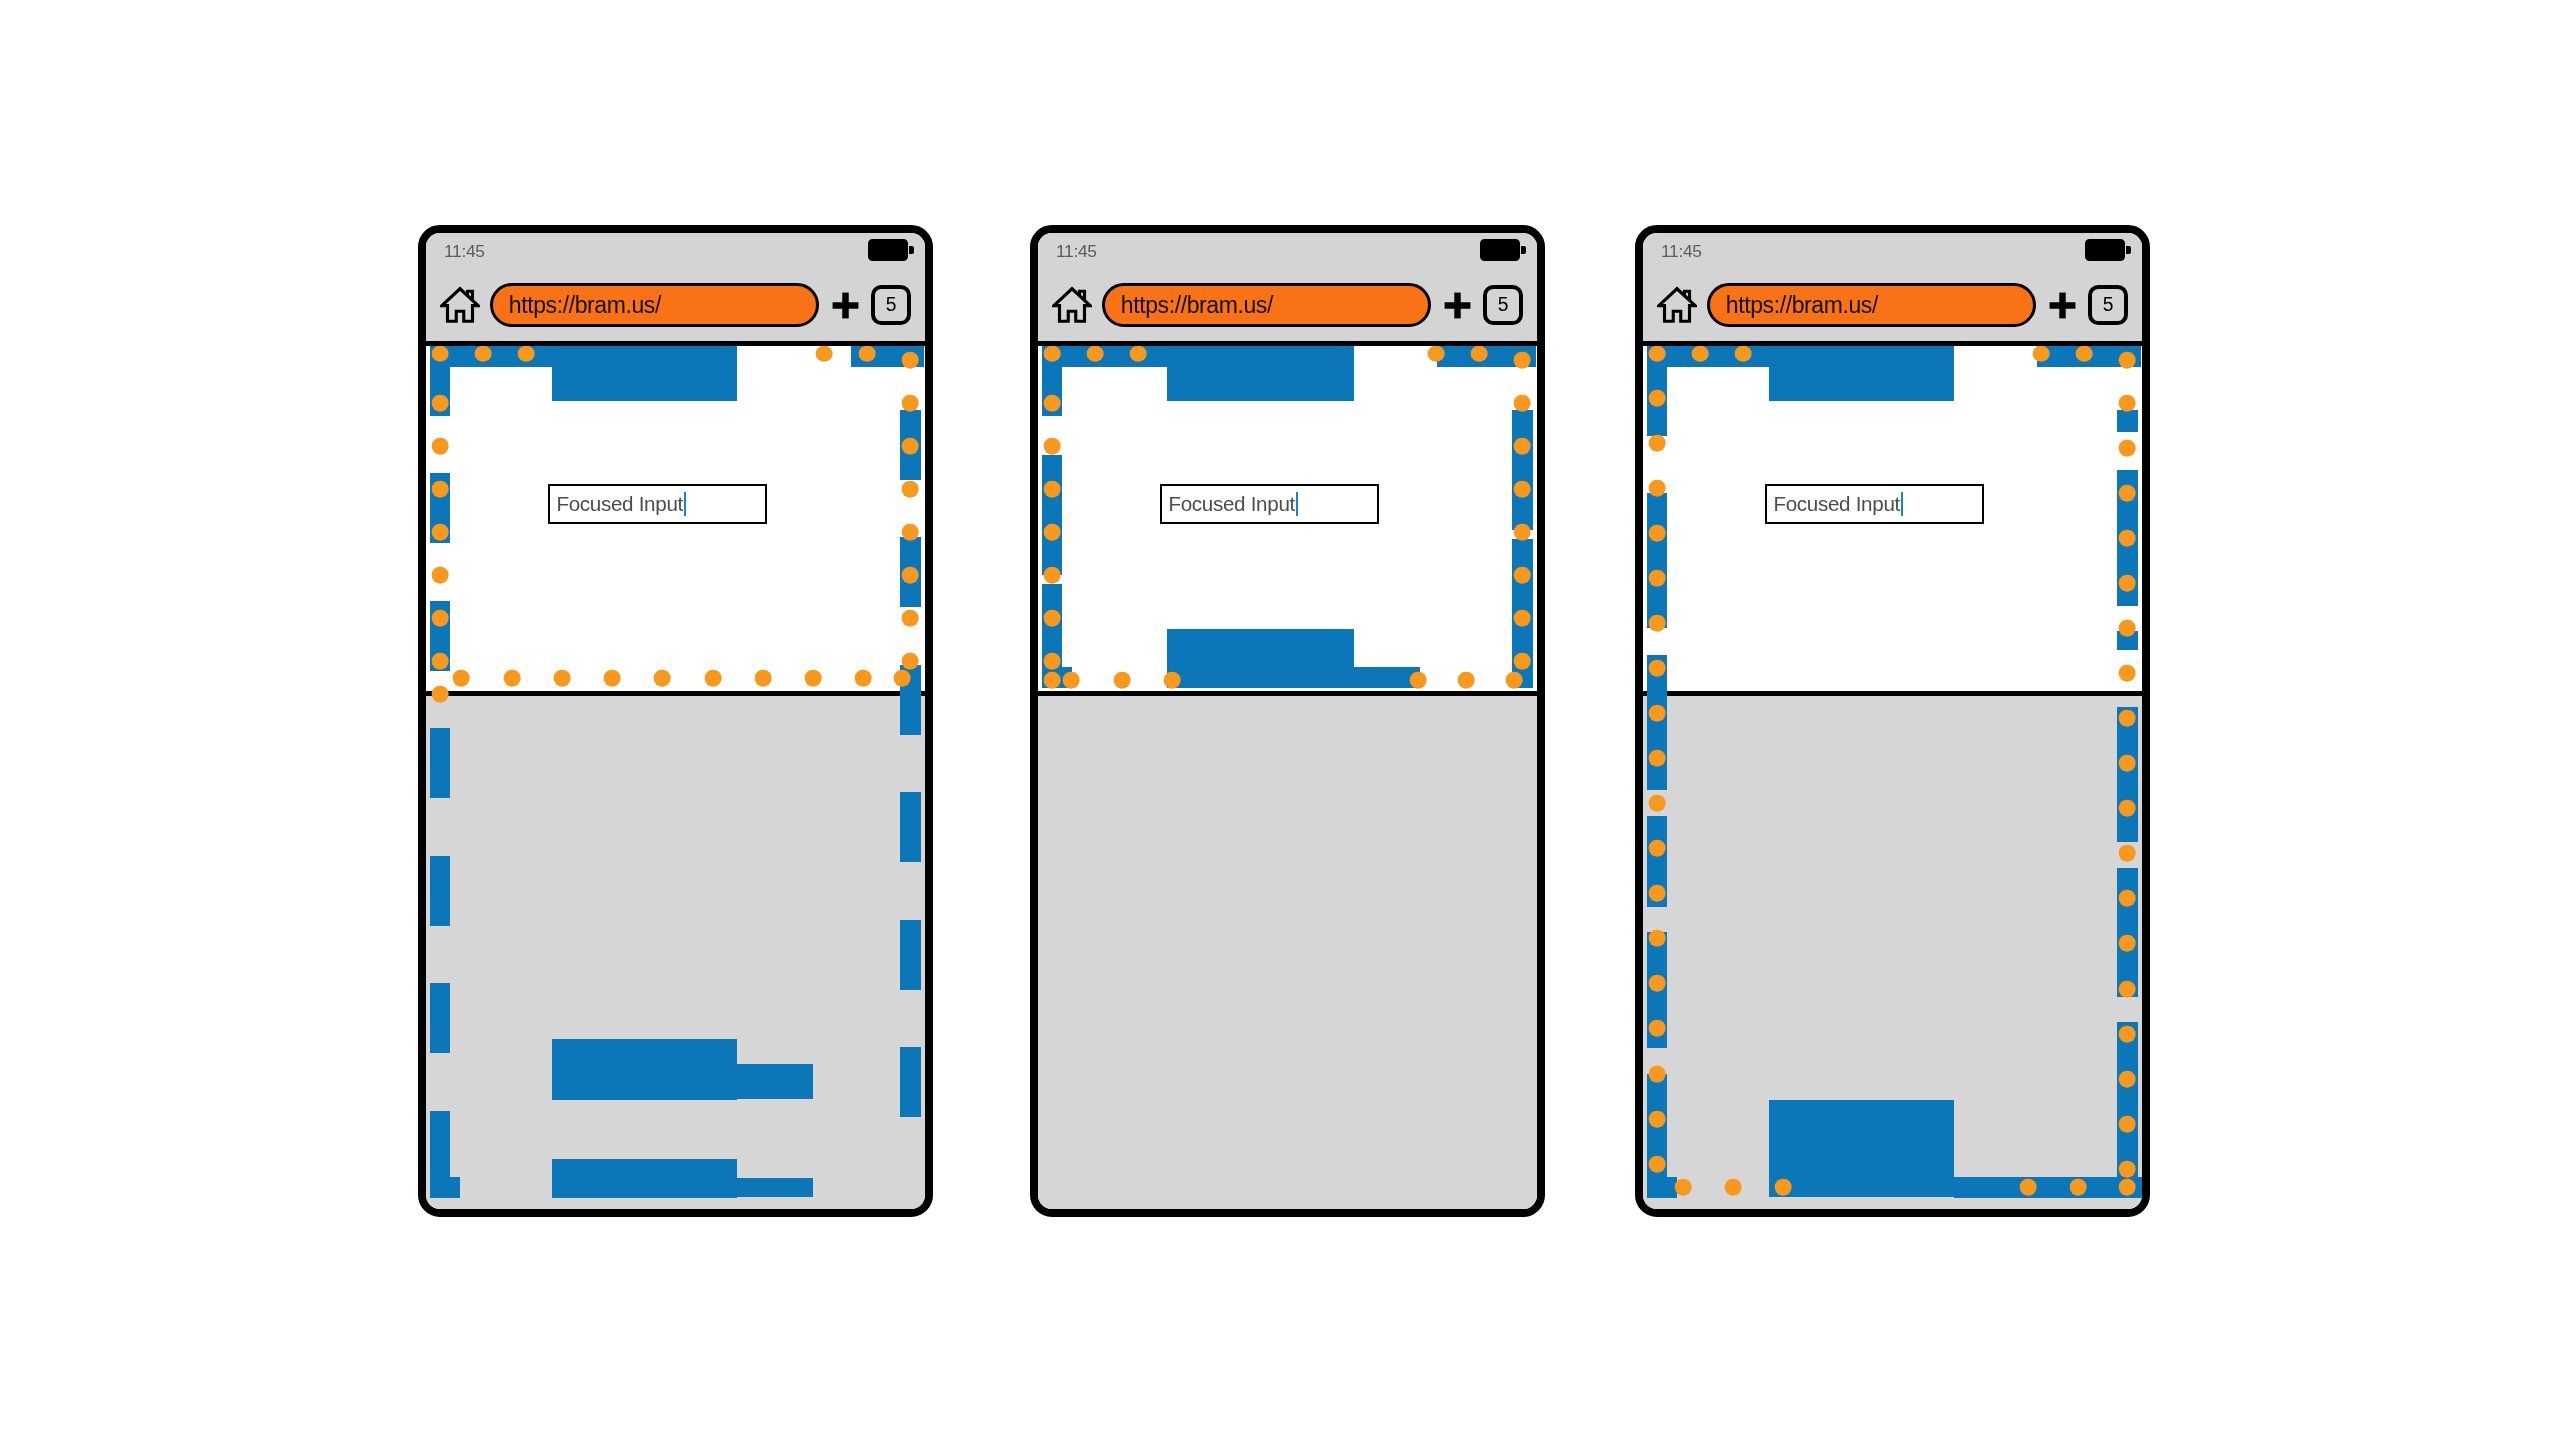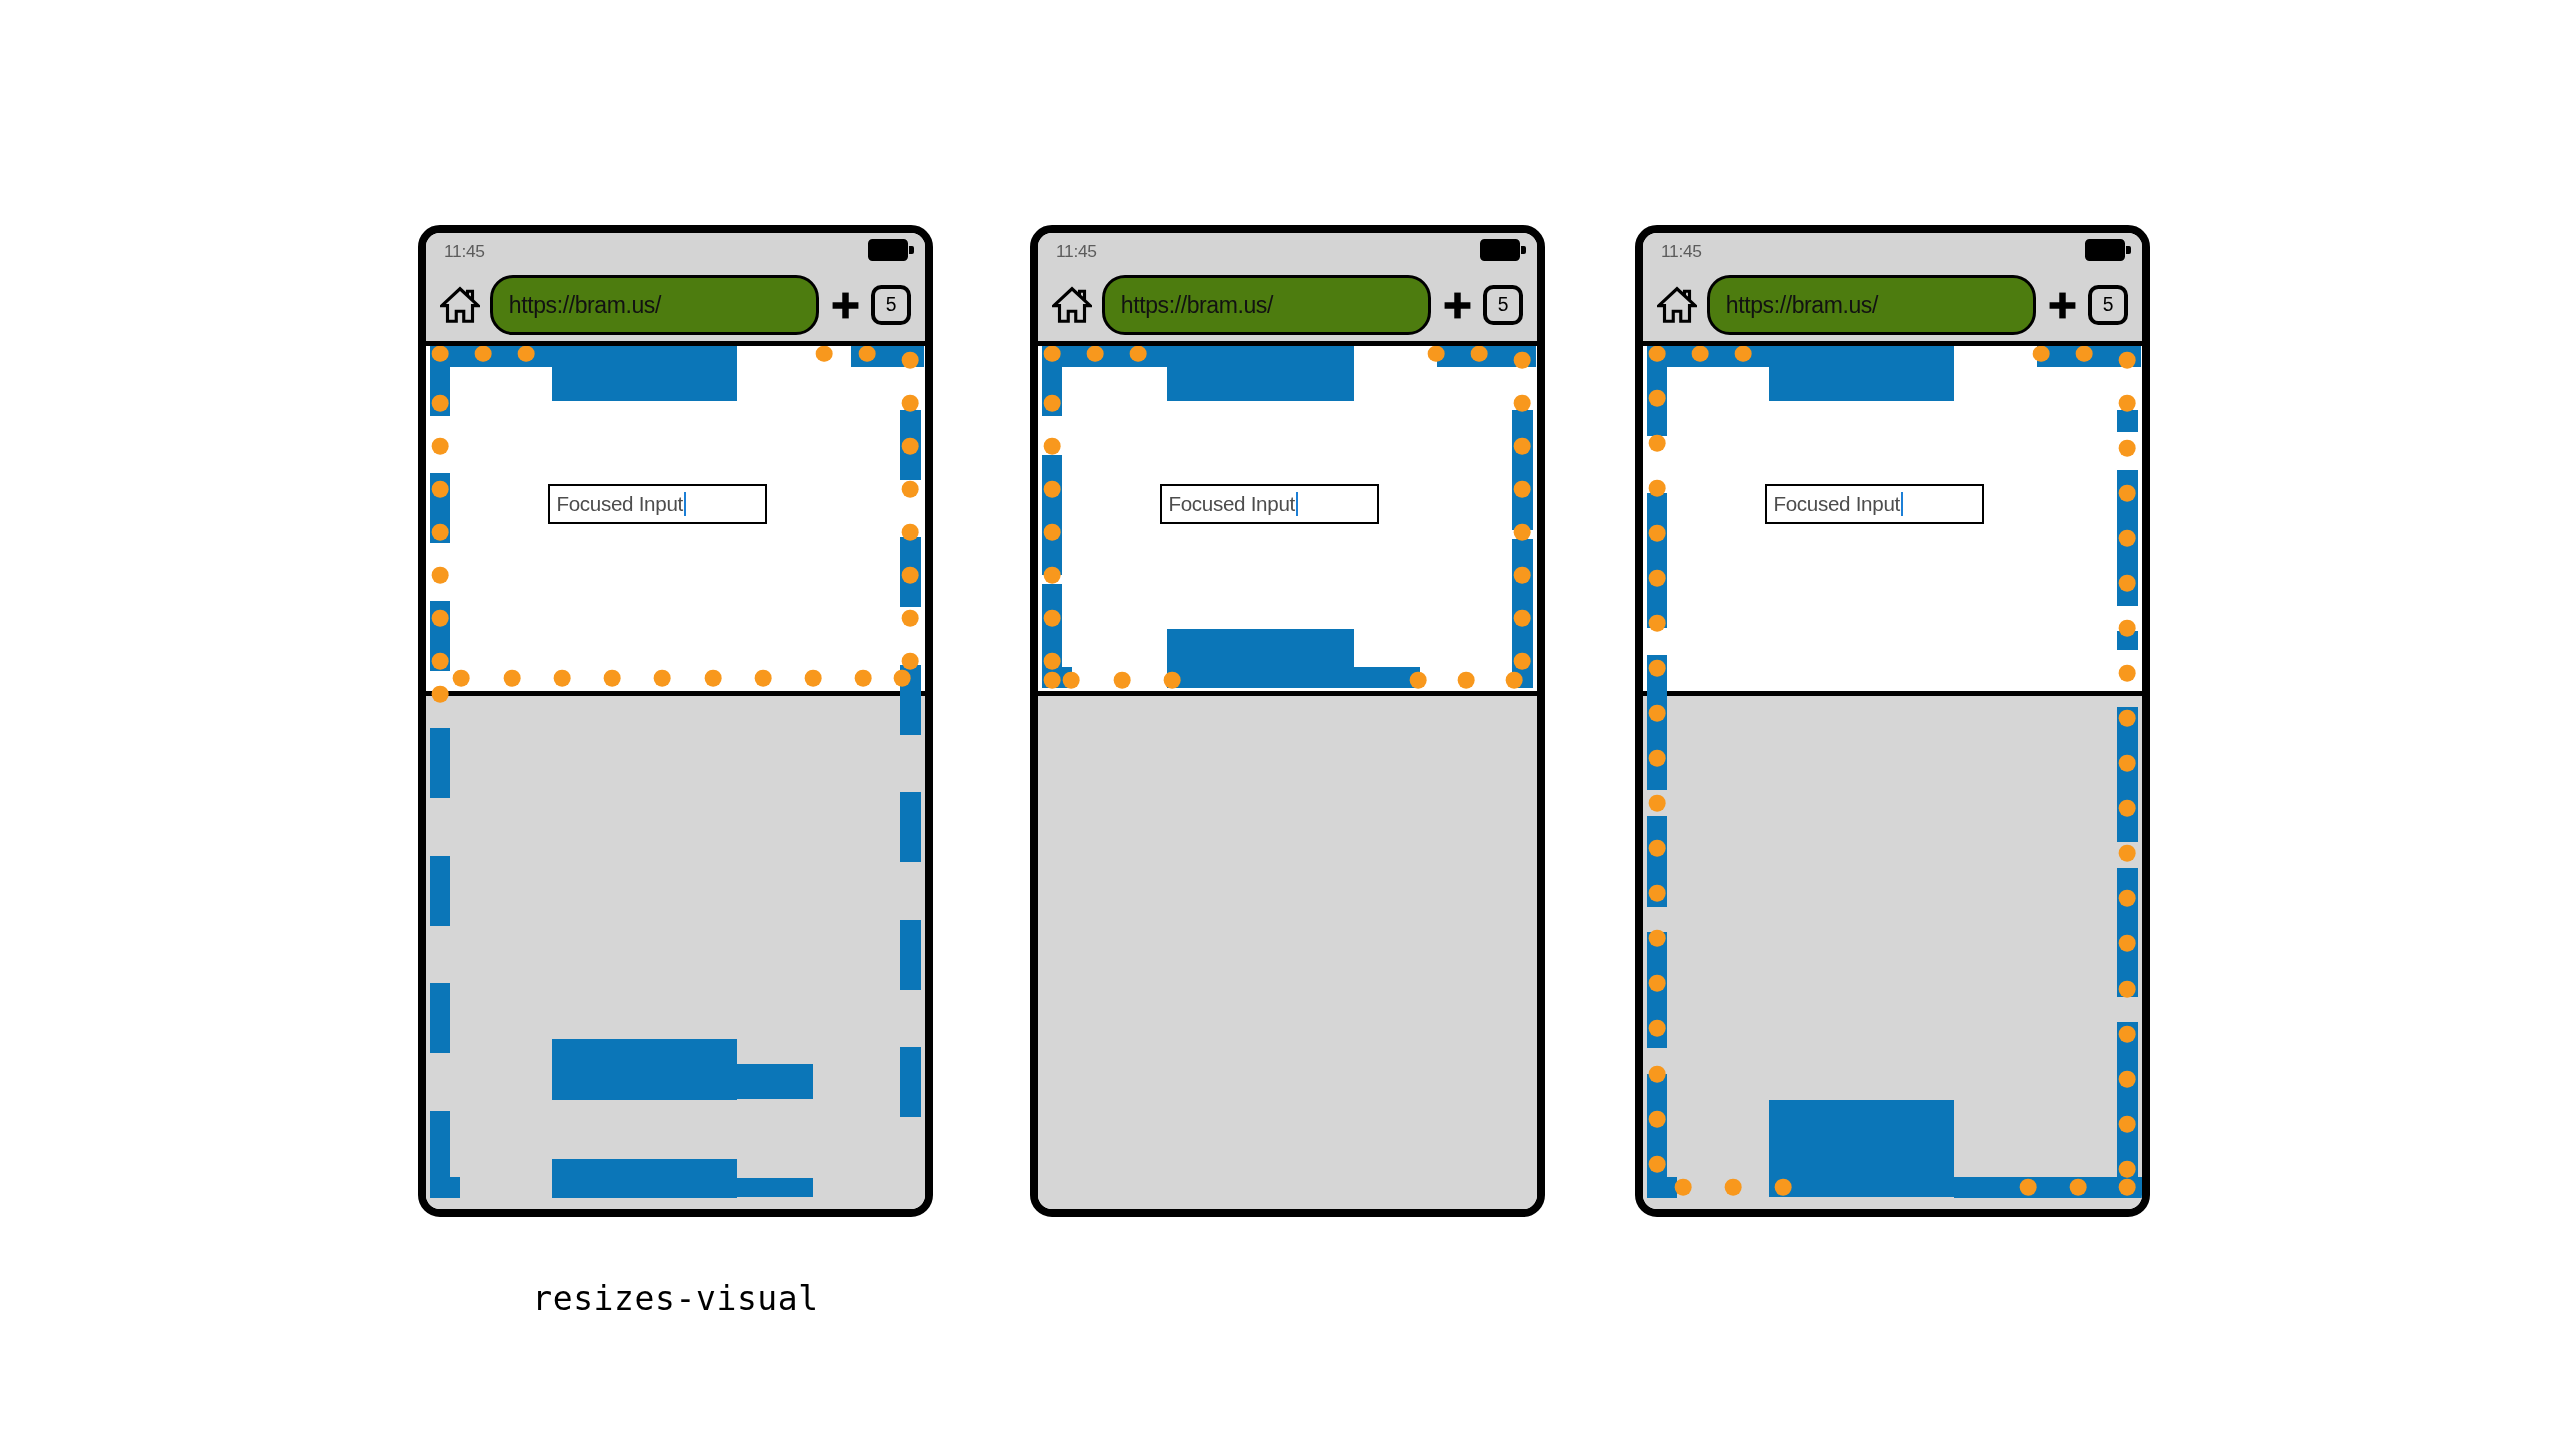--- a/index.html
+++ b/index.html
@@ -82,22 +82,22 @@
     left: 0; right: 0; bottom: 6.4px;
     height: 59px;
     display: flex;
     align-items: center;
     padding: 0 14px;
     gap: 10.3px;
   }
   .home-icon { width: 40px; height: 40px; flex: 0 0 auto; }
   .urlbar {
     flex: 1 1 auto;
-    height: 60px;
-    background: #4d7c0f;
+    height: 44px;
+    background: #f97316;
     border: 3.9px solid #000000;
     border-radius: 23px;
     display: flex;
     align-items: center;
     padding: 0 15.5px;
     overflow: hidden;
   }
   .urltext {
     font-size: 23px;
     color: #121212;
@@ -296,21 +296,20 @@
           <div class="dot" style="left:236px; top:332px;"></div>
           <div class="dot" style="left:287px; top:332px;"></div>
           <div class="dot" style="left:337px; top:332px;"></div>
           <div class="dot" style="left:387px; top:332px;"></div>
           <div class="dot" style="left:437px; top:332px;"></div>
           <div class="dot" style="left:476px; top:332px;"></div>
         </div>
       </div>
 
     </div>
-    <div class="caption">resizes-visual</div>
   </div>
 
   <div class="phone-col c2">
     <div class="phone">
 
       <div class="chrome">
         <div class="status-time">11:45</div>
         <div class="battery">
             <div class="battery-fill"></div>
           </div>

